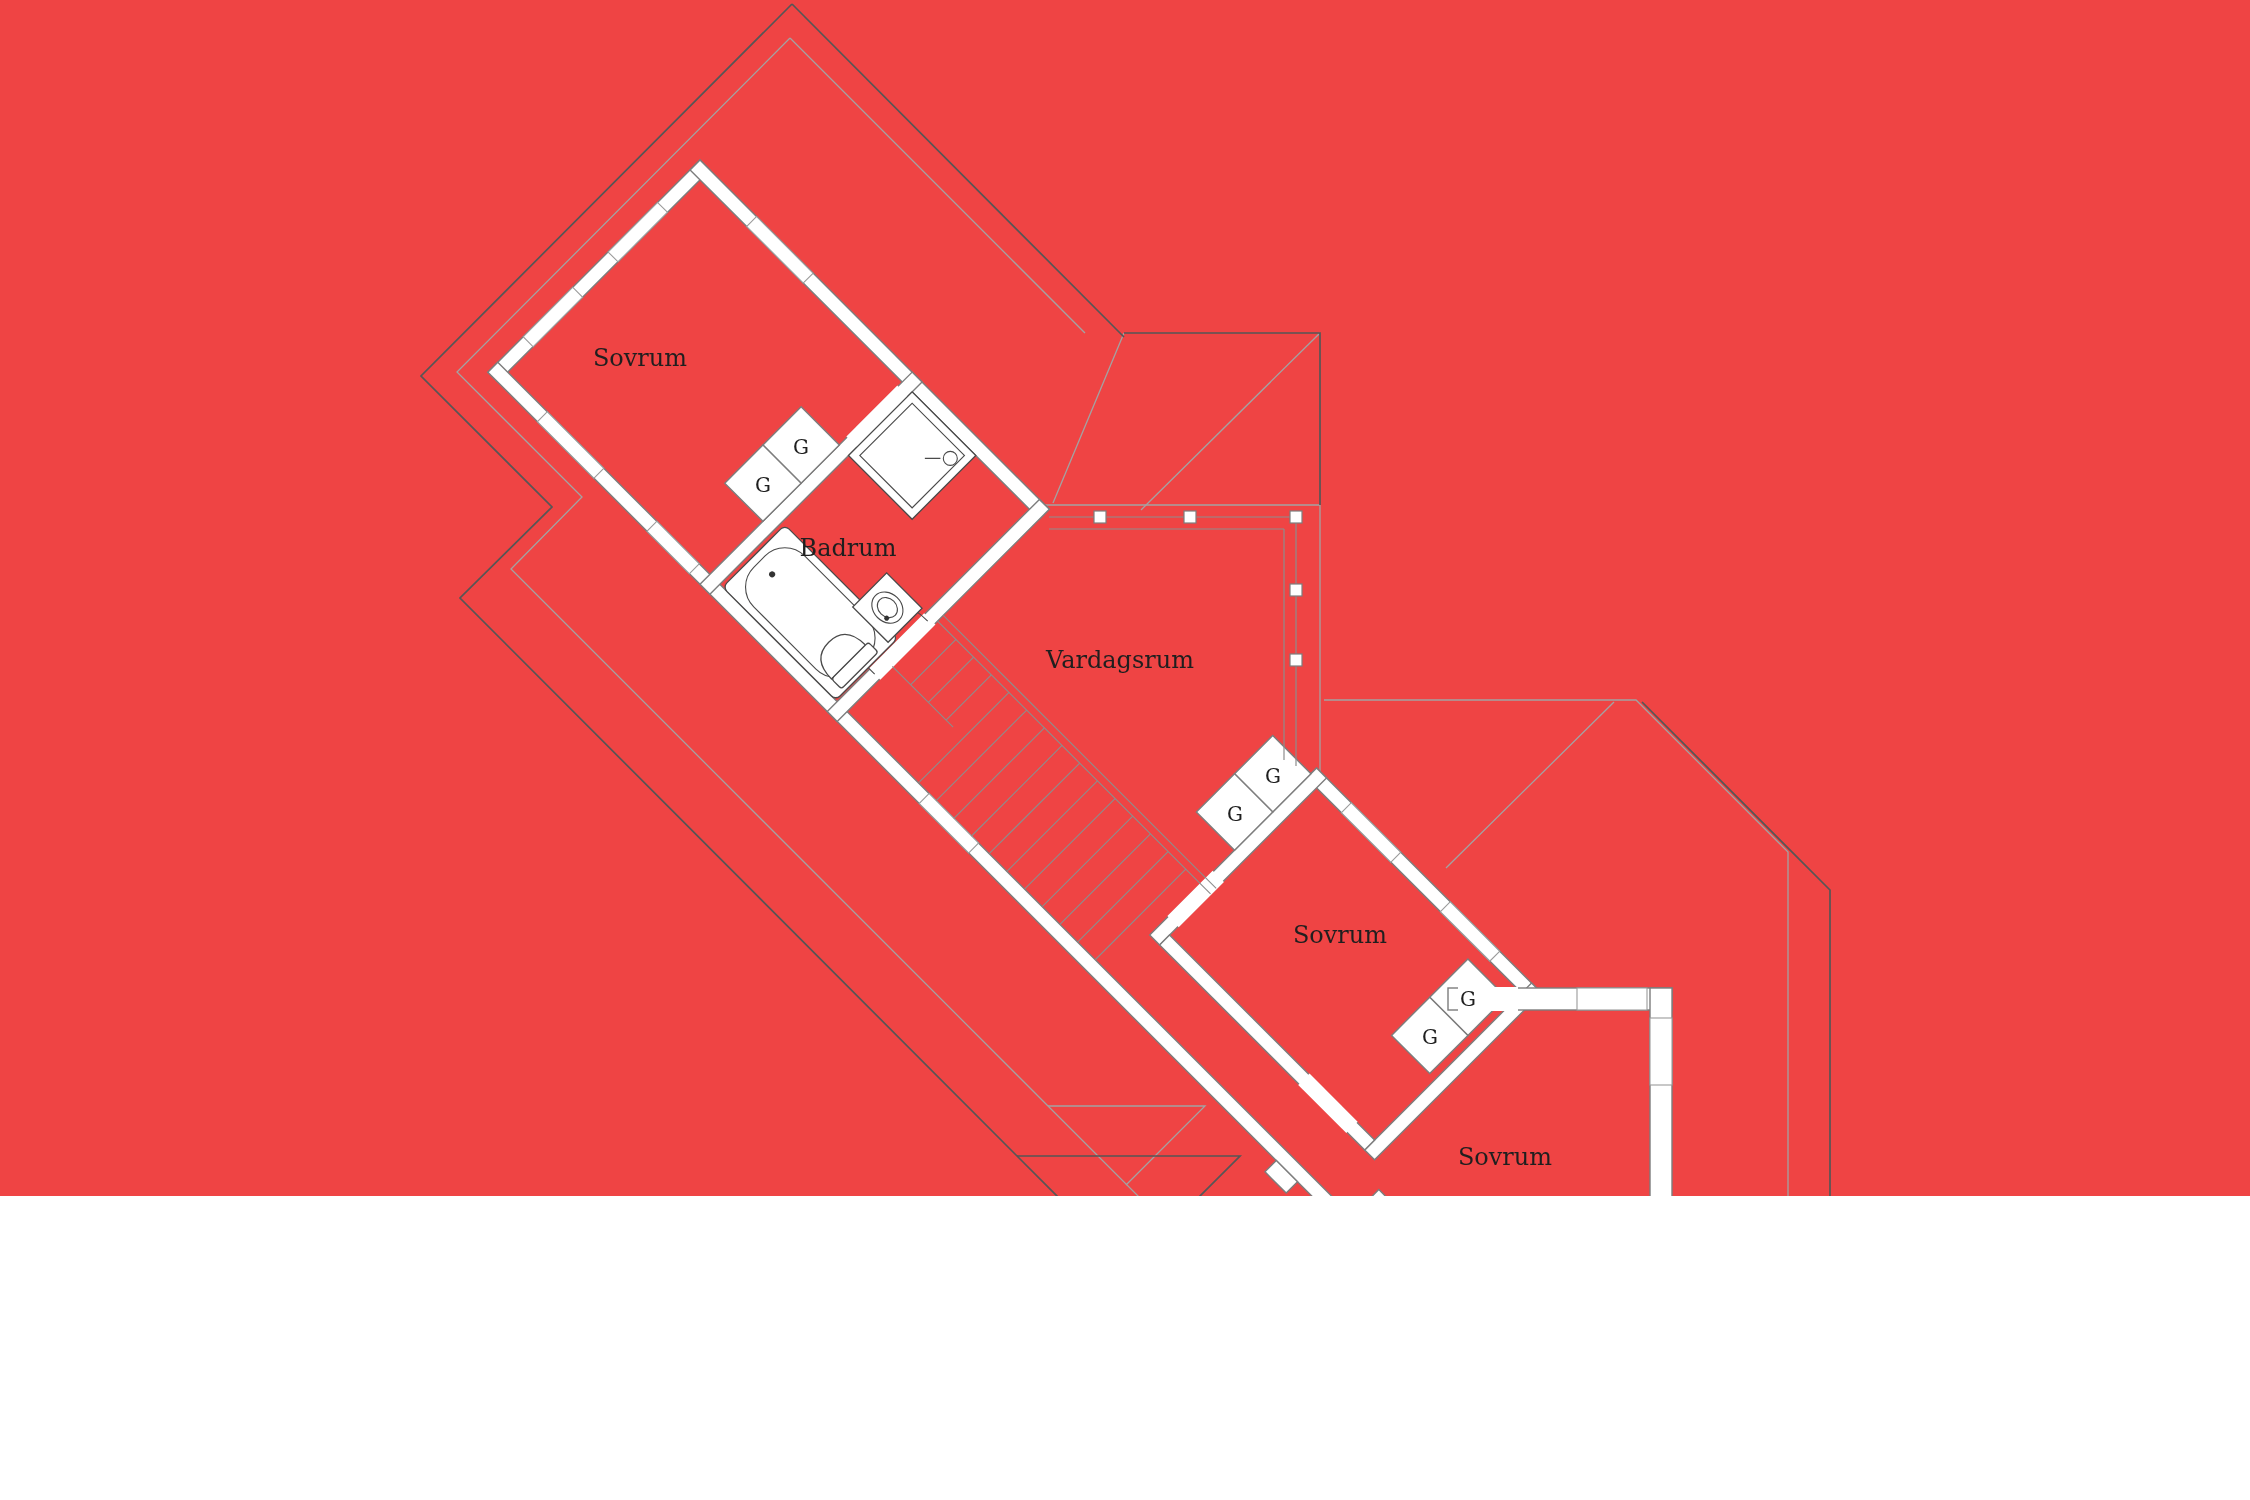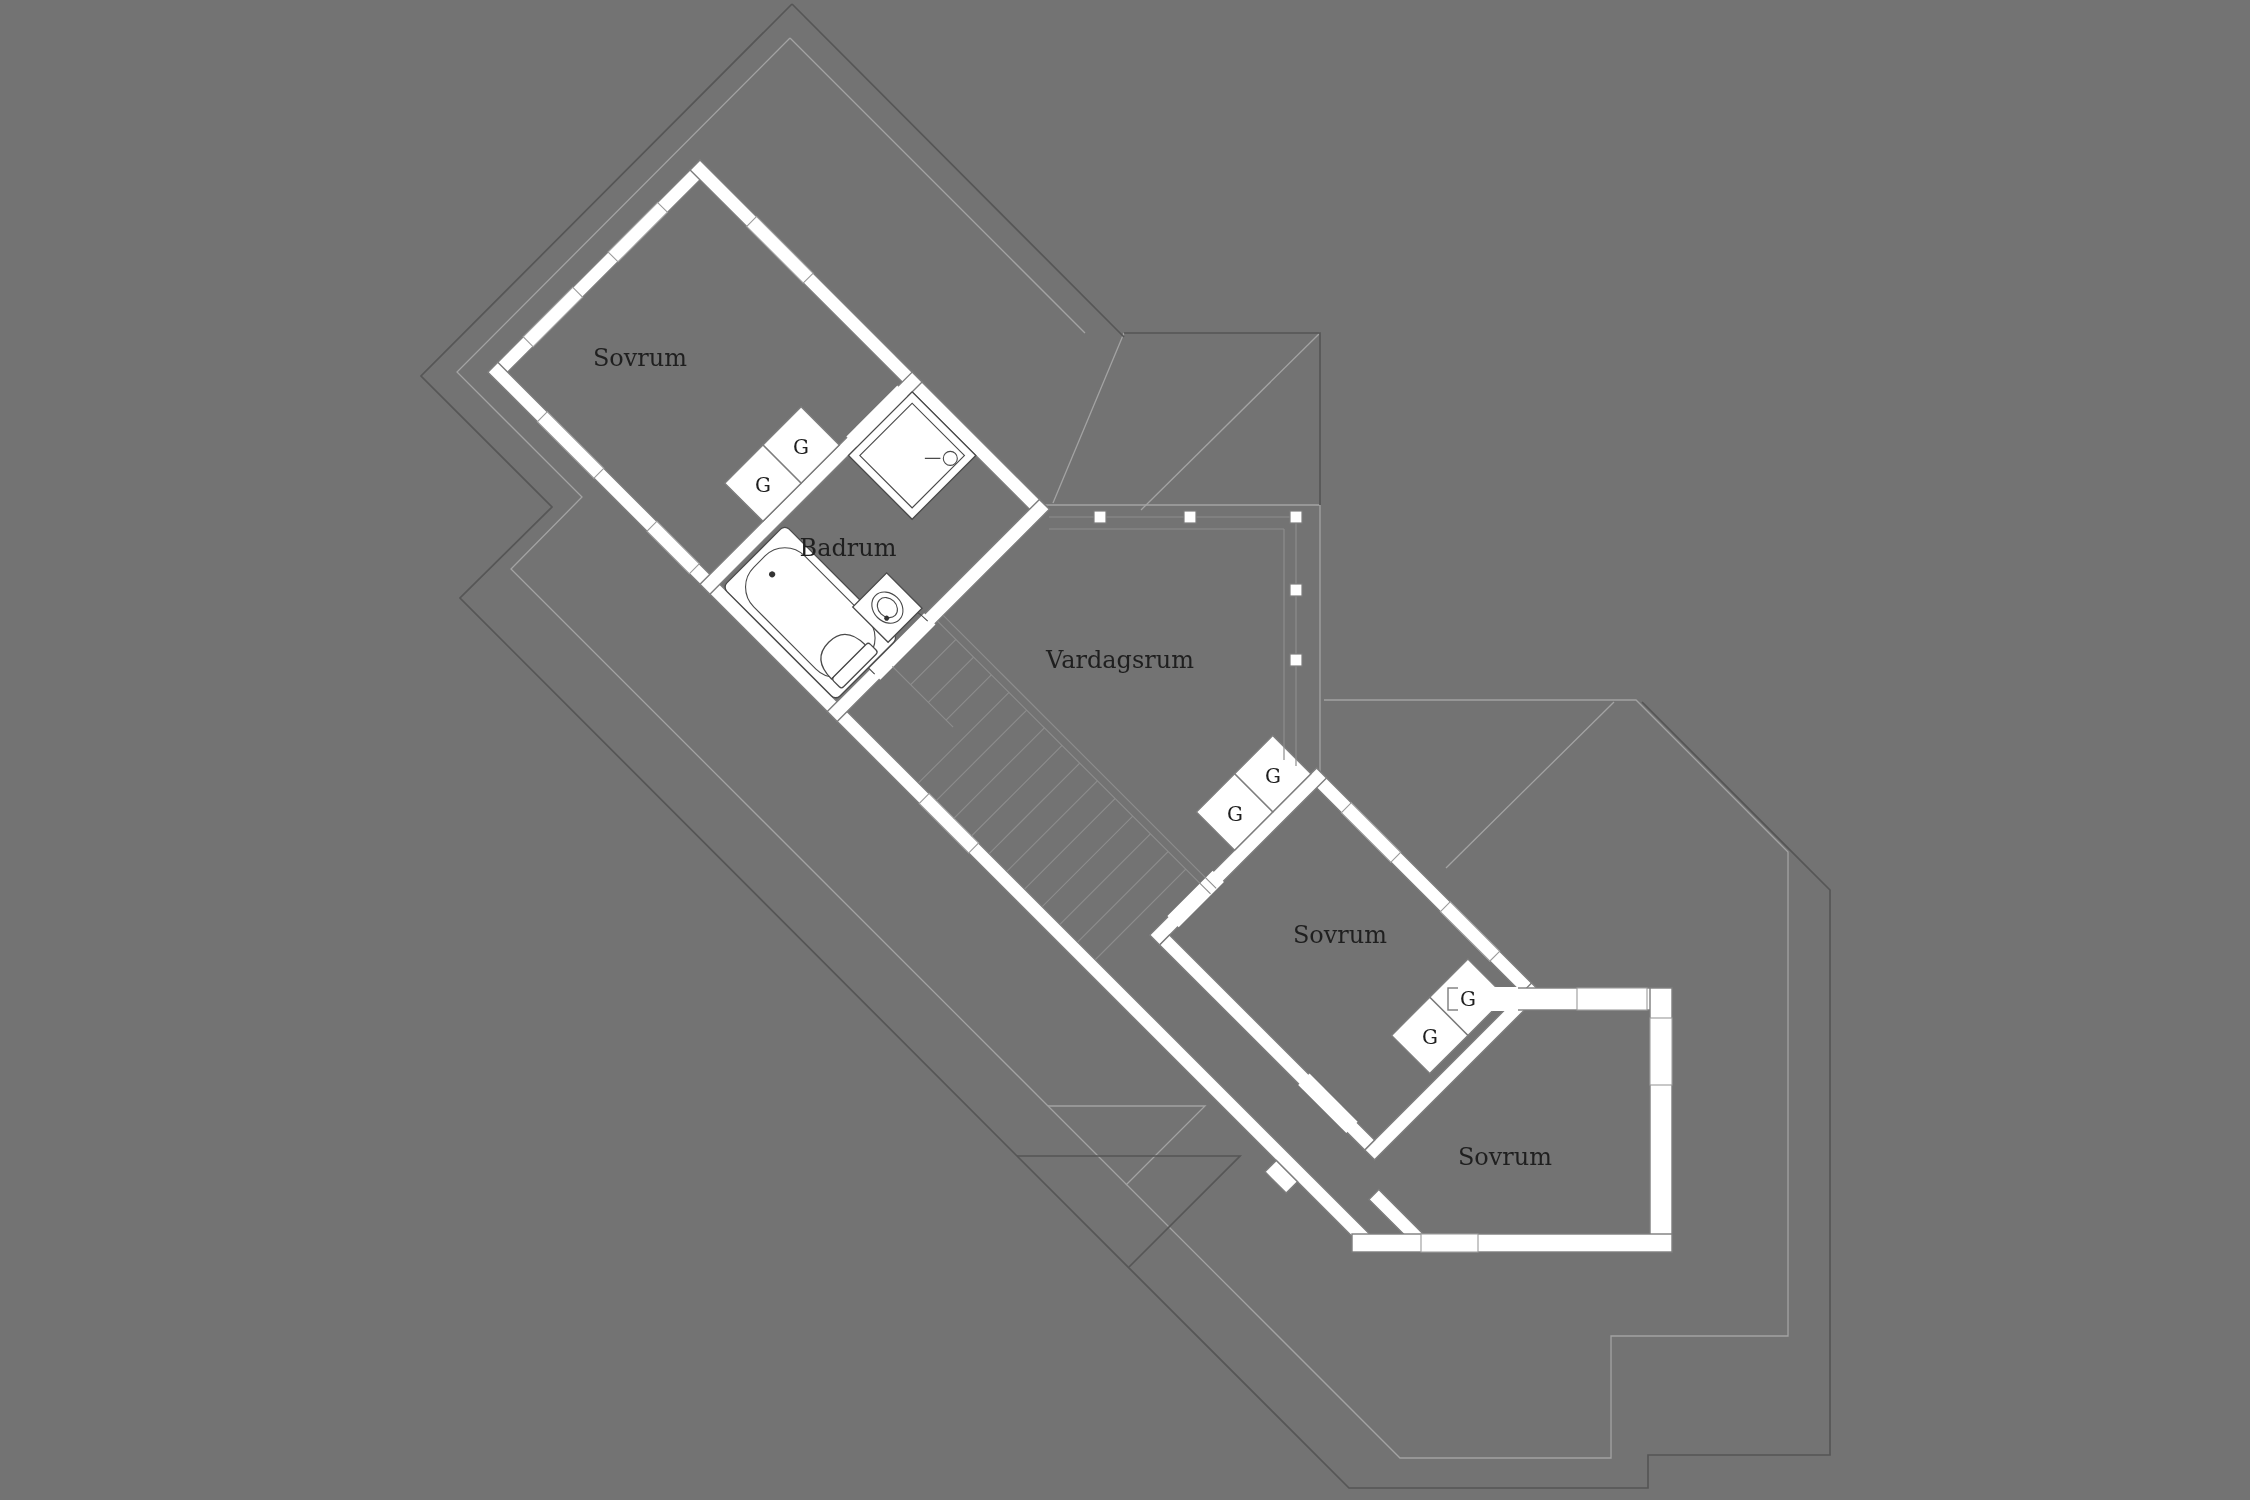--- a/index.html
+++ b/index.html
@@ -1,16 +1,16 @@
 <!DOCTYPE html>
 <html><head>
 <meta charset="utf-8">
 <style>
   html,body{margin:0;padding:0;background:#ffffff;}
-  .stage{position:relative;width:2250px;height:1500px;background:#737373;overflow:hidden;}
+  .stage{position:relative;width:2250px;height:1196px;background:#ef4444;overflow:hidden;}
   svg{display:block;}
   .roofL{fill:none;stroke:#a3a3a3;stroke-width:1.3;stroke-linejoin:miter;}
   .roofD{fill:none;stroke:#565656;stroke-width:1.7;stroke-linejoin:miter;}
   .w{fill:#ffffff;stroke:#7d7d7d;stroke-width:1.4;}
   .win{fill:#ffffff;stroke:#9b9b9b;stroke-width:1.1;}
   .gap{fill:#ffffff;stroke:none;}
   .fx{fill:#ffffff;stroke:#4a4a4a;stroke-width:1.3;}
   .fxl{fill:none;stroke:#4a4a4a;stroke-width:1.1;}
   .st{stroke:#8d8d8d;stroke-width:1.1;fill:none;}
   .rail{stroke:#8d8d8d;stroke-width:1.2;fill:none;}

